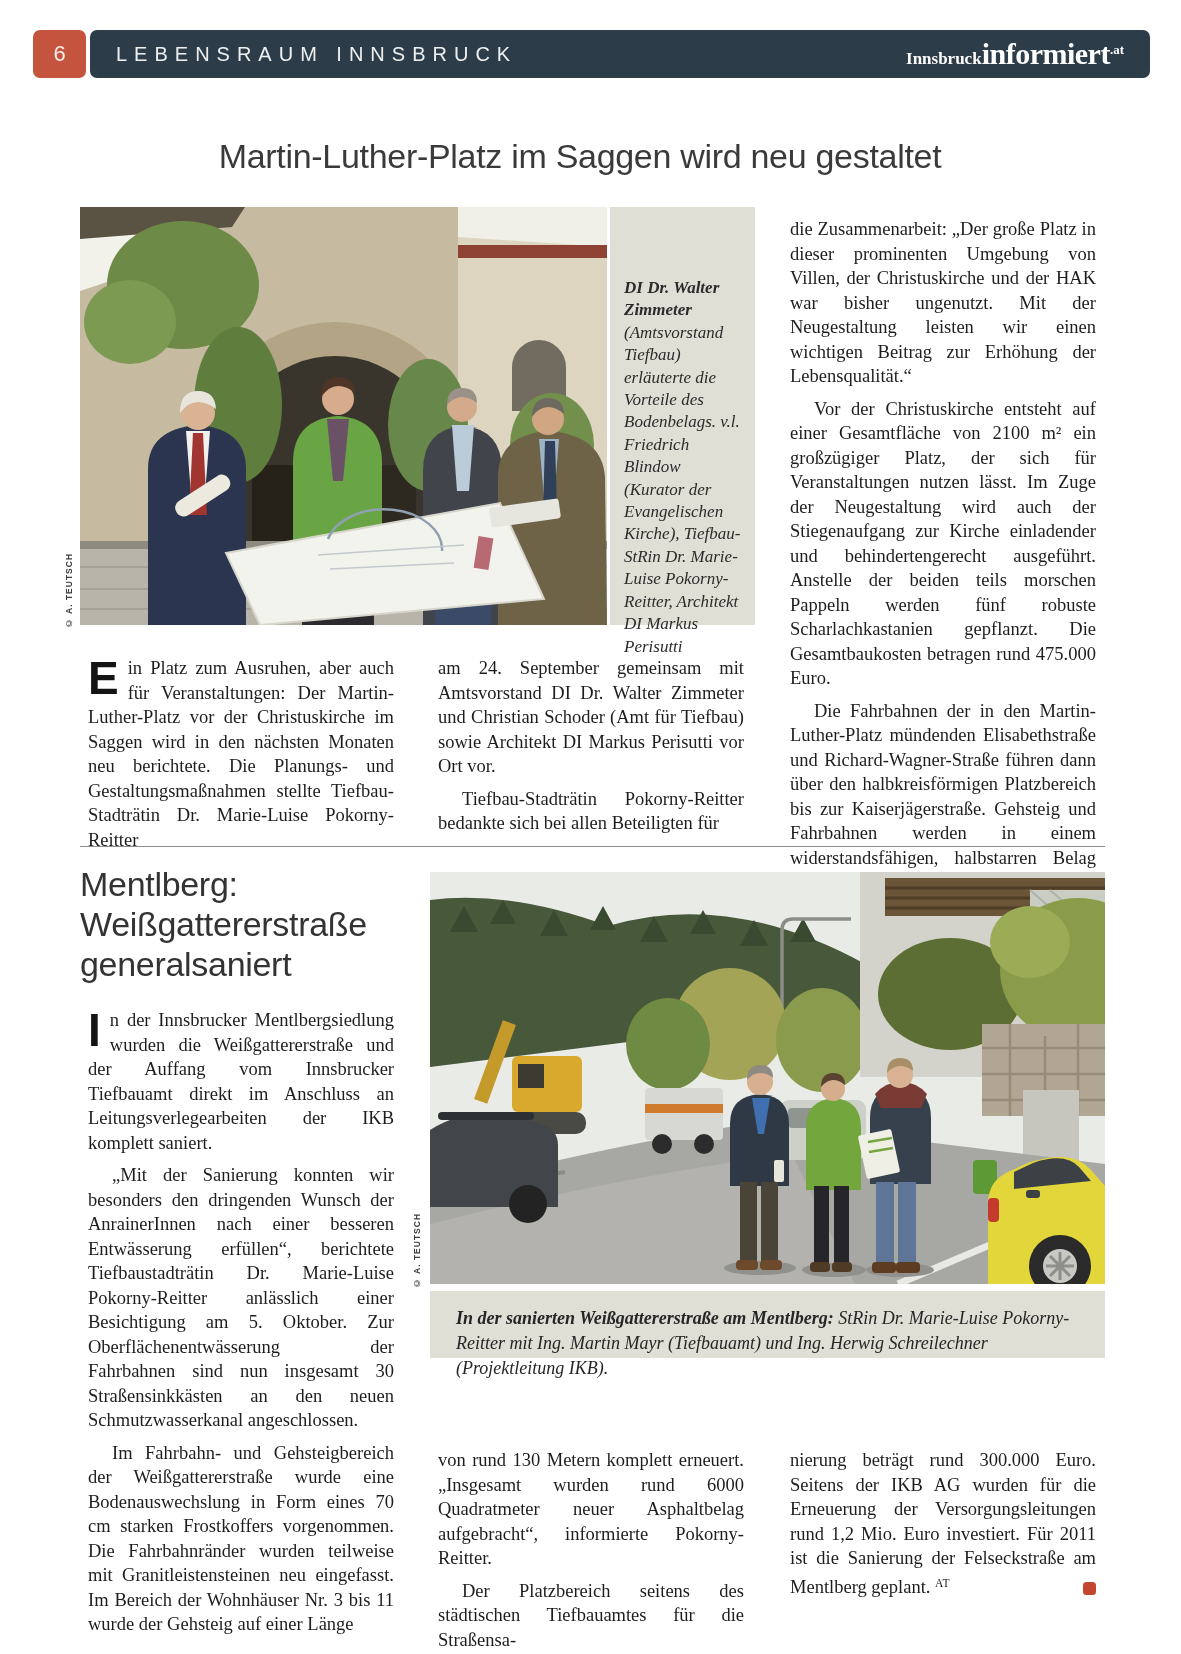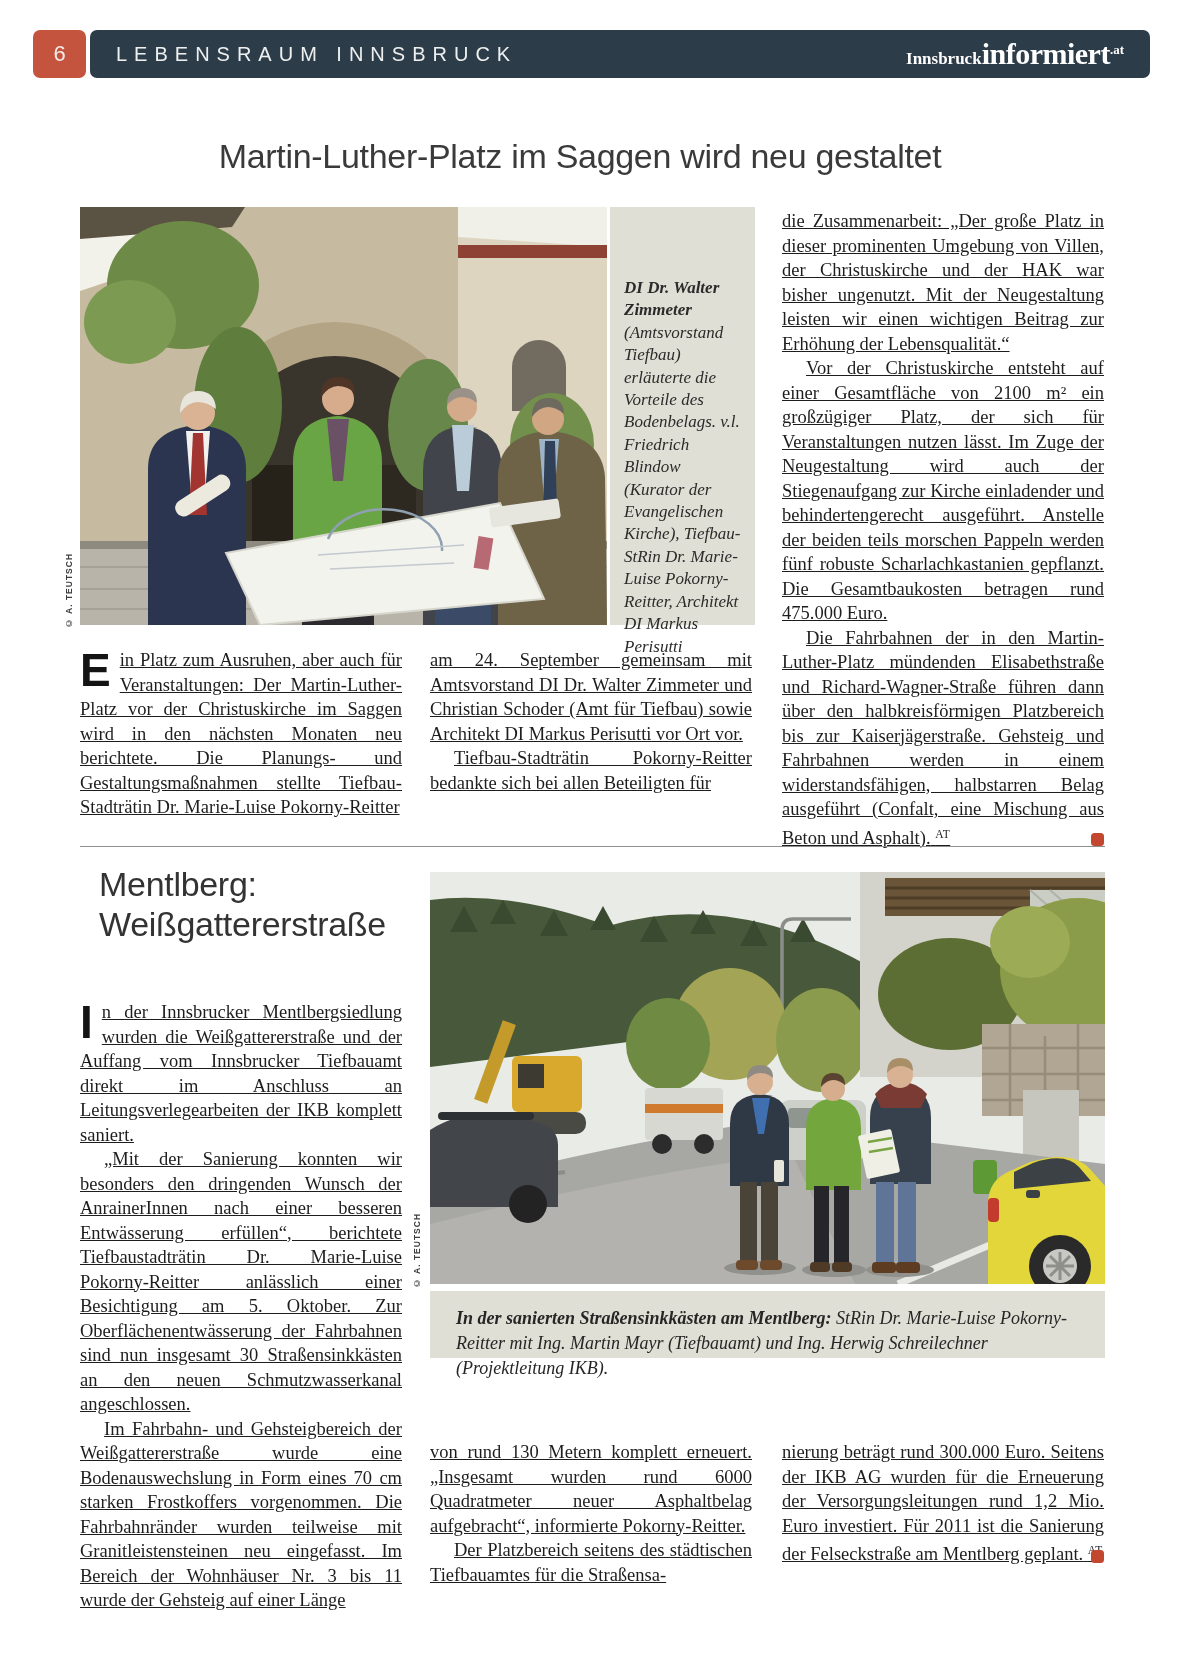--- a/index.html
+++ b/index.html
@@ -17,41 +17,41 @@
   .brand { color:#ffffff; display:flex; align-items:baseline; font-family:"Liberation Serif","DejaVu Serif",serif;margin-left:32px; }
   .brand .b1 { font-weight:700; font-size:17px; }
   .brand .b2 { font-weight:700; font-size:30px; letter-spacing:-0.5px; }
   .brand .b3 { font-weight:700; font-size:13px; vertical-align:super; position:relative; top:-10px; }
 
   
   .h1 { position:absolute; left:80px; top:138px; width:1000px;
         font:400 34px/1.1 "Liberation Sans",sans-serif; color:#3a3a3a; letter-spacing:-0.3px;text-align:center; }
   .h2 { position:absolute; left:80px; top:864px; width:340px;
         font:400 34px/40px "Liberation Sans",sans-serif; color:#333333; letter-spacing:-0.3px; }
-  .h2 span { display:block;margin-left:19px; }
+  .h2 span { display:block; }
 
   
   .photo1 { position:absolute; left:80px; top:207px; width:527px; height:418px; overflow:hidden; }
   .capbox1 { position:absolute; left:610px; top:207px; width:145px; height:418px; background:#dfdfd5; box-sizing:border-box;
              padding:70px 13px 0 14px; }
   .capbox1 p { margin:0; font:italic 17px/22.4px "Liberation Serif","DejaVu Serif",serif; color:#2b2b2b; }
   .capbox1 strong { font-weight:700; }
   .photo2 { position:absolute; left:430px; top:872px; width:675px; height:412px; overflow:hidden; }
   .capbox2 { position:absolute; left:430px; top:1291px; width:675px; height:67px; background:#dfdfd5; box-sizing:border-box;
              padding:15px 26px 0 26px; }
   .capbox2 p { margin:0; font:italic 18px/25px "Liberation Serif","DejaVu Serif",serif; color:#262626; }
   .capbox2 strong { font-weight:700; }
   .vcredit { position:absolute; writing-mode:vertical-rl; transform:rotate(180deg);
              font:700 8.5px "Liberation Sans",sans-serif; letter-spacing:1px; color:#3d3d3d; }
   .vc1 { left:64px; top:548px; height:80px; }
   .vc2 { left:412px; top:1200px; height:88px; }
 
   
   .col { position:absolute; width:322px; }
-  .col p { margin:0; text-align:justify; font:18.5px/24.5px "Liberation Serif","DejaVu Serif",serif; color:#1d1d1d;text-decoration:underline; }
+  .col p { margin:8px; text-align:justify; font:18.5px/24.5px "Liberation Serif","DejaVu Serif",serif; color:#1d1d1d; }
   .ind { text-indent:24px; }
   .c1a { left:80px;  top:648px; }
   .c1b { left:430px; top:648px; }
   .c1c { left:782px; top:209px; }
   .c2a { left:80px;  top:1000px; }
   .c2b { left:430px; top:1440px; }
   .c2c { left:782px; top:1440px; }
 
   .dropcap { float:left; font:700 46px/37px "Liberation Sans",sans-serif; color:#141414; margin:4px 9px 0 0; }
   .at { font-size:11.5px; letter-spacing:0.5px; vertical-align:6px; }
@@ -151,20 +151,21 @@
     <p>die Zusammenarbeit: „Der große Platz in dieser prominenten Umgebung von Villen, der Christuskirche und der HAK war bisher ungenutzt. Mit der Neugestaltung leisten wir einen wichtigen Beitrag zur Erhöhung der Lebensqualität.“</p>
     <p class="ind">Vor der Christuskirche entsteht auf einer Gesamtfläche von 2100 m² ein großzügiger Platz, der sich für Veranstaltungen nutzen lässt. Im Zuge der Neugestaltung wird auch der Stiegenaufgang zur Kirche einladender und behindertengerecht ausgeführt. Anstelle der beiden teils morschen Pappeln werden fünf robuste Scharlachkastanien gepflanzt. Die Gesamtbaukosten betragen rund 475.000 Euro.</p>
     <p class="ind endpara"><span>Die Fahrbahnen der in den Martin-Luther-Platz mündenden Elisabethstraße und Richard-Wagner-Straße führen dann über den halbkreisförmigen Platzbereich bis zur Kaiserjägerstraße. Gehsteig und Fahrbahnen werden in einem widerstandsfähigen, halbstarren Belag ausgeführt (Confalt, eine Mischung aus Beton und Asphalt).</span> <span class="at">AT</span><span class="endmark"></span></p>
   </div>
 
   <div class="divider"></div>
 
   <div class="h2">
     <span>Mentlberg:</span>
     <span>Weißgattererstraße</span>
+    <span>generalsaniert</span>
   </div>
 
   <div class="col c2a">
     <p><span class="dropcap">I</span><span>n der Innsbrucker Mentlbergsiedlung wurden die Weißgattererstraße und der Auffang vom Innsbrucker Tiefbauamt direkt im Anschluss an Leitungsverlegearbeiten der IKB komplett saniert.</span></p>
     <p class="ind">„Mit der Sanierung konnten wir besonders den dringenden Wunsch der AnrainerInnen nach einer besseren Entwässerung erfüllen“, berichtete Tiefbaustadträtin Dr. Marie-Luise Pokorny-Reitter anlässlich einer Besichtigung am 5. Oktober. Zur Oberflächenentwässerung der Fahrbahnen sind nun insgesamt 30 Straßensinkkästen an den neuen Schmutzwasserkanal angeschlossen.</p>
     <p class="ind">Im Fahrbahn- und Gehsteigbereich der Weißgattererstraße wurde eine Bodenauswechslung in Form eines 70 cm starken Frostkoffers vorgenommen. Die Fahrbahnränder wurden teilweise mit Granitleistensteinen neu eingefasst. Im Bereich der Wohnhäuser Nr. 3 bis 11 wurde der Gehsteig auf einer Länge</p>
   </div>
 
   <div class="photo2">
     <svg width="675" height="412" viewBox="0 0 675 412">
@@ -246,21 +247,21 @@
       <rect x="558" y="326" width="11" height="24" rx="4" fill="#c33b2c"></rect>
       <circle cx="630" cy="394" r="31" fill="#2a2a2a"></circle>
       <circle cx="630" cy="394" r="17" fill="#c8c8c4"></circle>
       <path d="M630 380 v28 M616 394 h28 M620 384 l20 20 M640 384 l-20 20" stroke="#8e8e8a" stroke-width="3"></path>
       <rect x="596" y="318" width="14" height="8" rx="3" fill="#3c4146"></rect>
     </svg>
   </div>
   <div class="vcredit vc2">© A. TEUTSCH</div>
 
   <div class="capbox2">
-    <p><strong>In der sanierten Straßensinkkästen am Mentlberg:</strong><span> StRin Dr. Marie-Luise Pokorny-Reitter mit Ing. Martin Mayr (Tiefbauamt) und Ing. Herwig Schreilechner (Projektleitung IKB).</span></p>
+    <p><strong>In der sanierten Weißgattererstraße am Mentlberg:</strong><span> StRin Dr. Marie-Luise Pokorny-Reitter mit Ing. Martin Mayr (Tiefbauamt) und Ing. Herwig Schreilechner (Projektleitung IKB).</span></p>
   </div>
 
   <div class="col c2b">
     <p>von rund 130 Metern komplett erneuert. „Insgesamt wurden rund 6000 Quadratmeter neuer Asphaltbelag aufgebracht“, informierte Pokorny-Reitter.</p>
     <p class="ind">Der Platzbereich seitens des städtischen Tiefbauamtes für die Straßensa-</p>
   </div>
   <div class="col c2c">
     <p class="endpara"><span>nierung beträgt rund 300.000 Euro. Seitens der IKB AG wurden für die Erneuerung der Versorgungsleitungen rund 1,2 Mio. Euro investiert. Für 2011 ist die Sanierung der Felseckstraße am Mentlberg geplant.</span> <span class="at">AT</span><span class="endmark"></span></p>
   </div>
 

